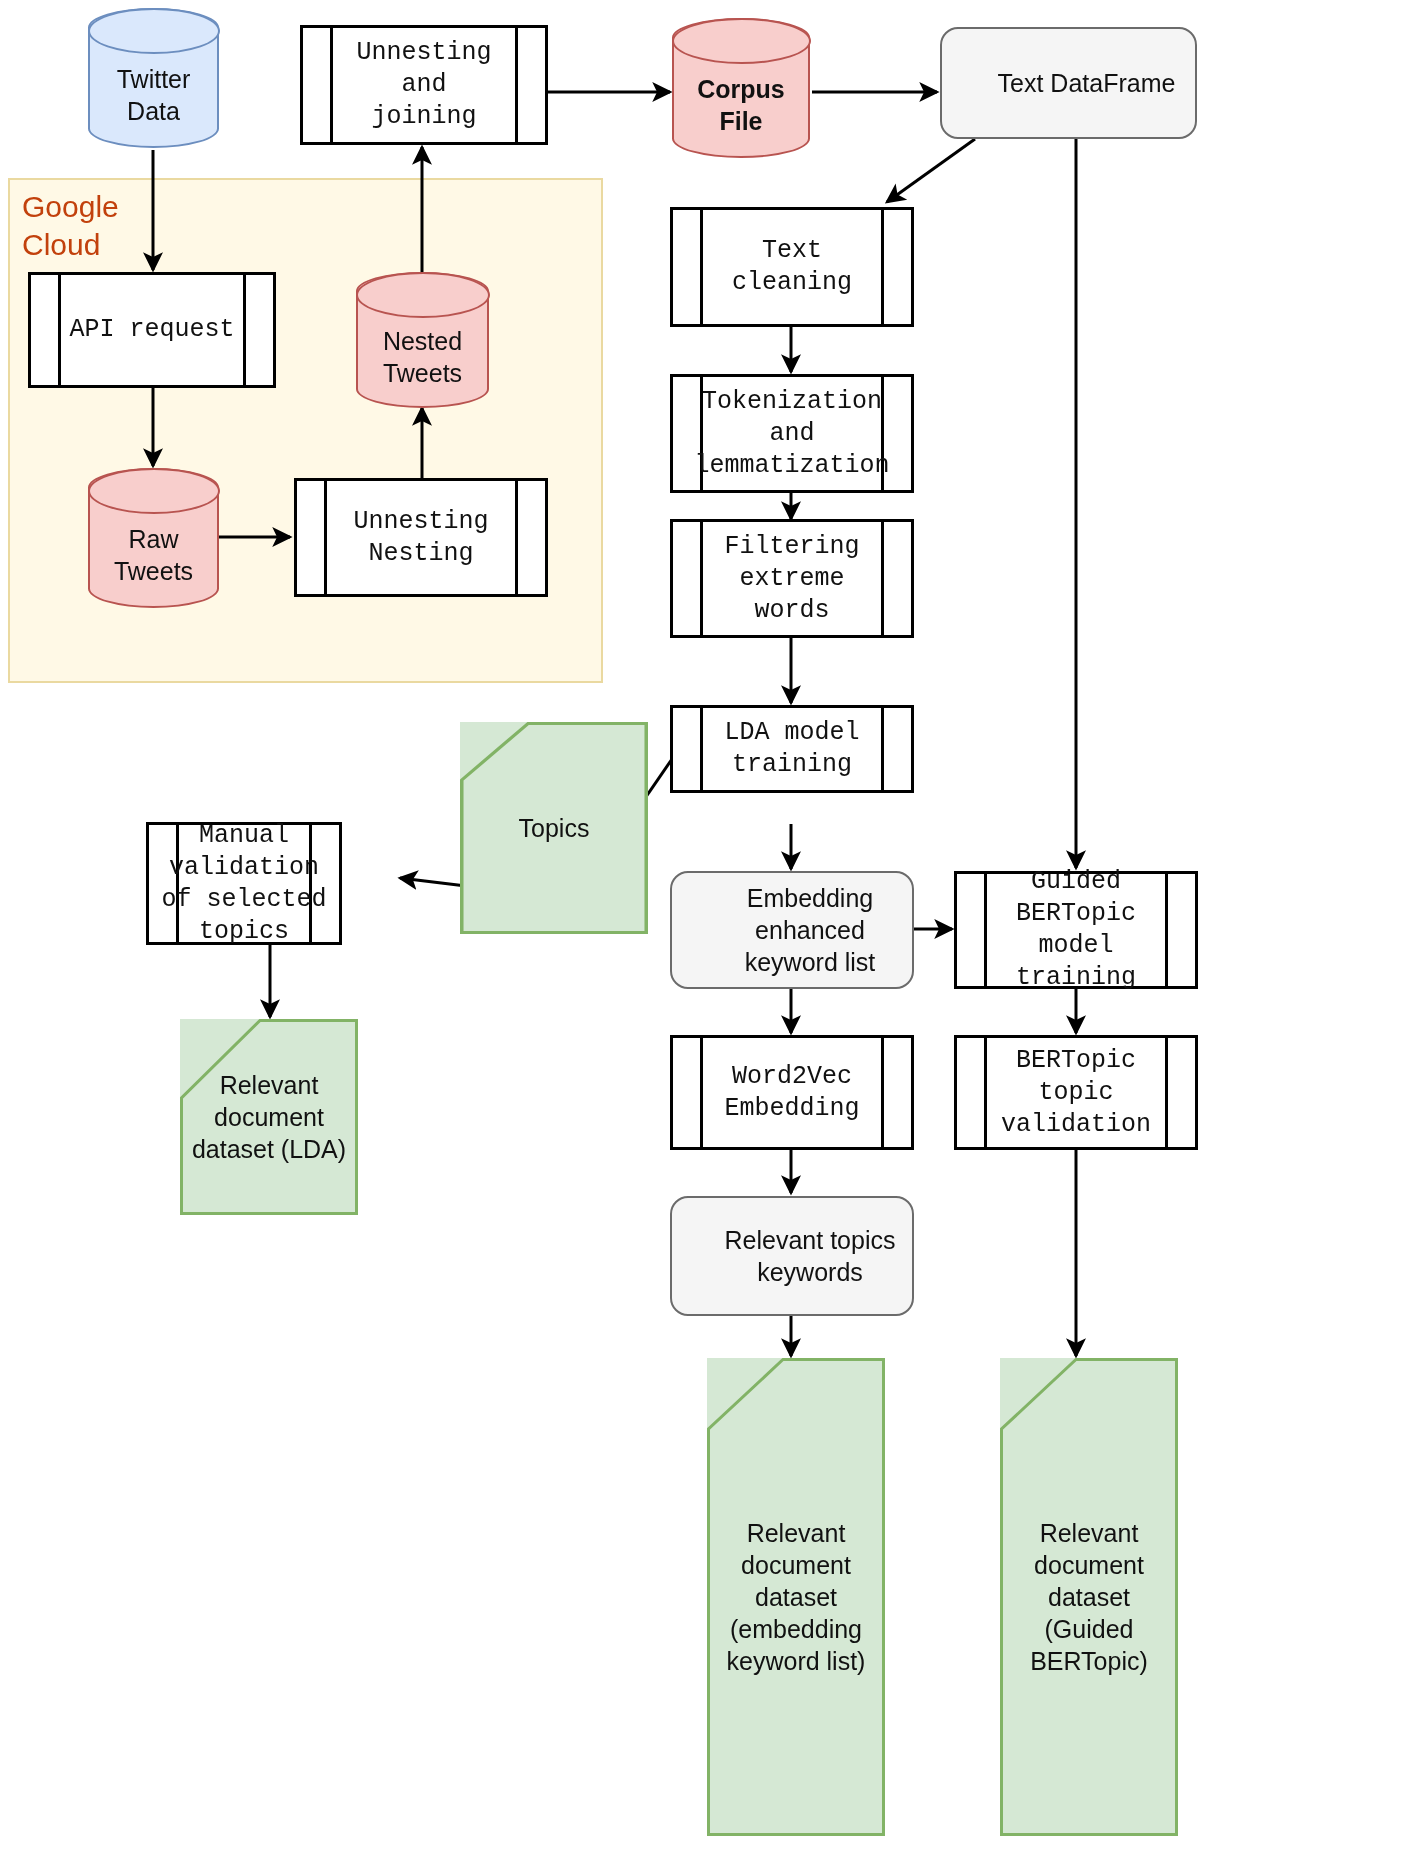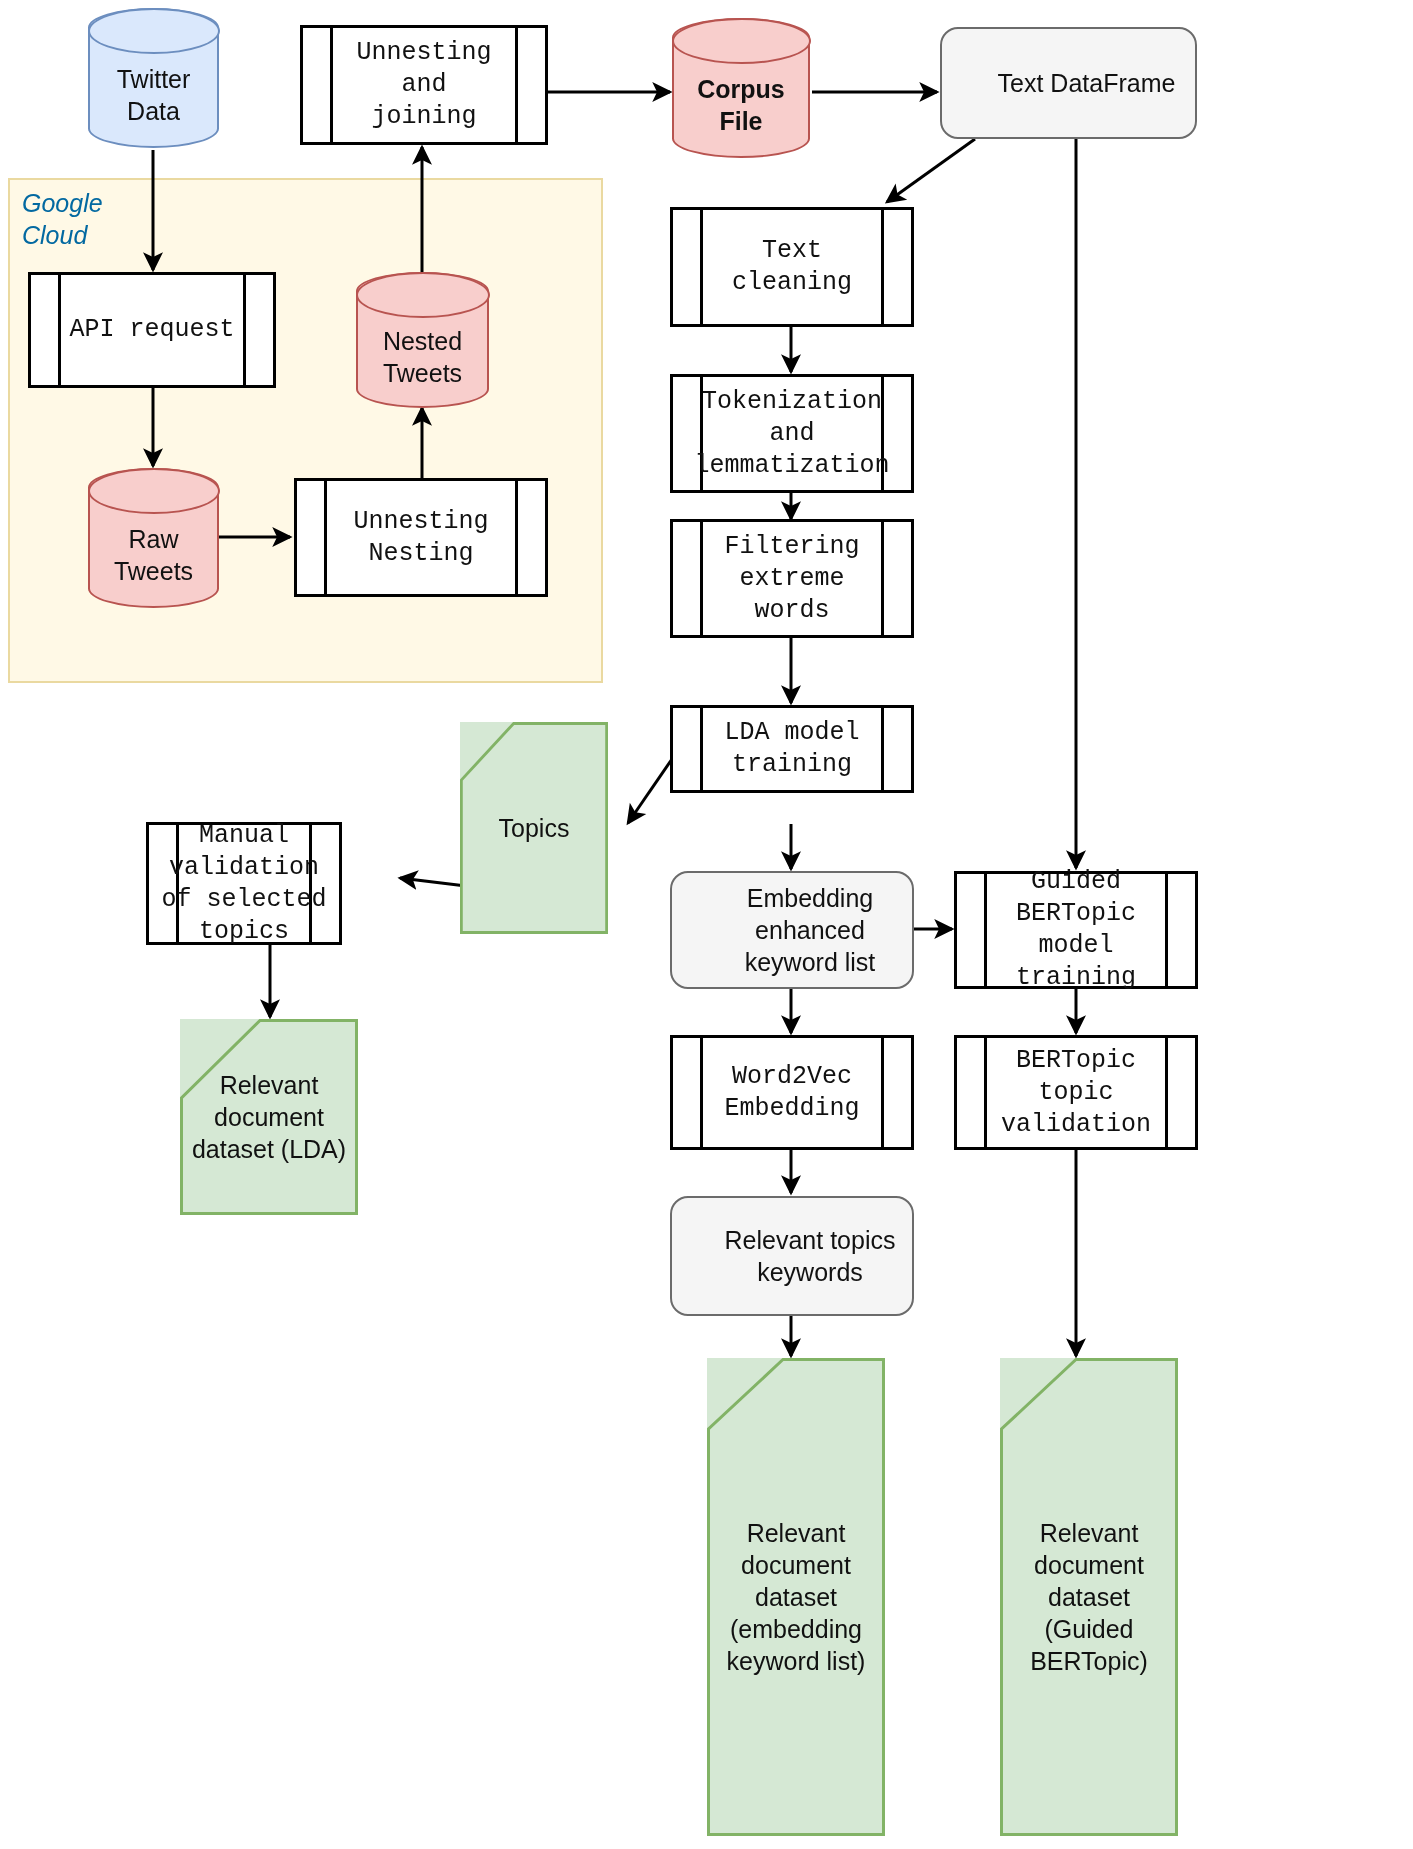--- a/index.html
+++ b/index.html
@@ -115,26 +115,25 @@
   
   .group-box {
     position: absolute;
     box-sizing: border-box;
     background: #fff9e6;
     border: 2px solid #ead9a0;
     z-index: 1;
   }
   .group-label {
     position: absolute;
-    font-size: 25px;
-    color: #0369a1;
+    font-size: 30px;
+    color: #c2410c;
     line-height: 1.26;
     white-space: pre-line;
     z-index: 2;
-    font-style: italic;
   }
 
   
   #edges {
     position: absolute;
     left: 0;
     top: 0;
     width: 1413px;
     height: 1849px;
     z-index: 2;
@@ -326,21 +325,21 @@
     <svg viewBox="0 0 178 478" preserveAspectRatio="none">
       <polygon points="76,1.5 176.5,1.5 176.5,476.5 1.5,476.5 1.5,71" fill="#d5e8d4" stroke="#82b366" stroke-width="3"></polygon>
     </svg>
     <div class="txt">Relevant
 document
 dataset
 (Guided
 BERTopic)</div>
   </div>
 
-  <div class="node green-doc" style="left:460px; top:722px; width:148px; height:212px;">
+  <div class="node green-doc" style="left:460px; top:722px; width:188px; height:212px;">
     <svg viewBox="0 0 160 212" preserveAspectRatio="none">
       <polygon points="58,1.5 158.5,1.5 158.5,210.5 1.5,210.5 1.5,58" fill="#d5e8d4" stroke="#82b366" stroke-width="3"></polygon>
     </svg>
     <div class="txt">Topics</div>
   </div>
 
   <div class="node process" style="left:146px; top:822px; width:196px; height:123px;">
     <div class="bar-l"></div>
     <div class="bar-r"></div>
     <div class="txt" style="padding:0 6px;">Manual validation

